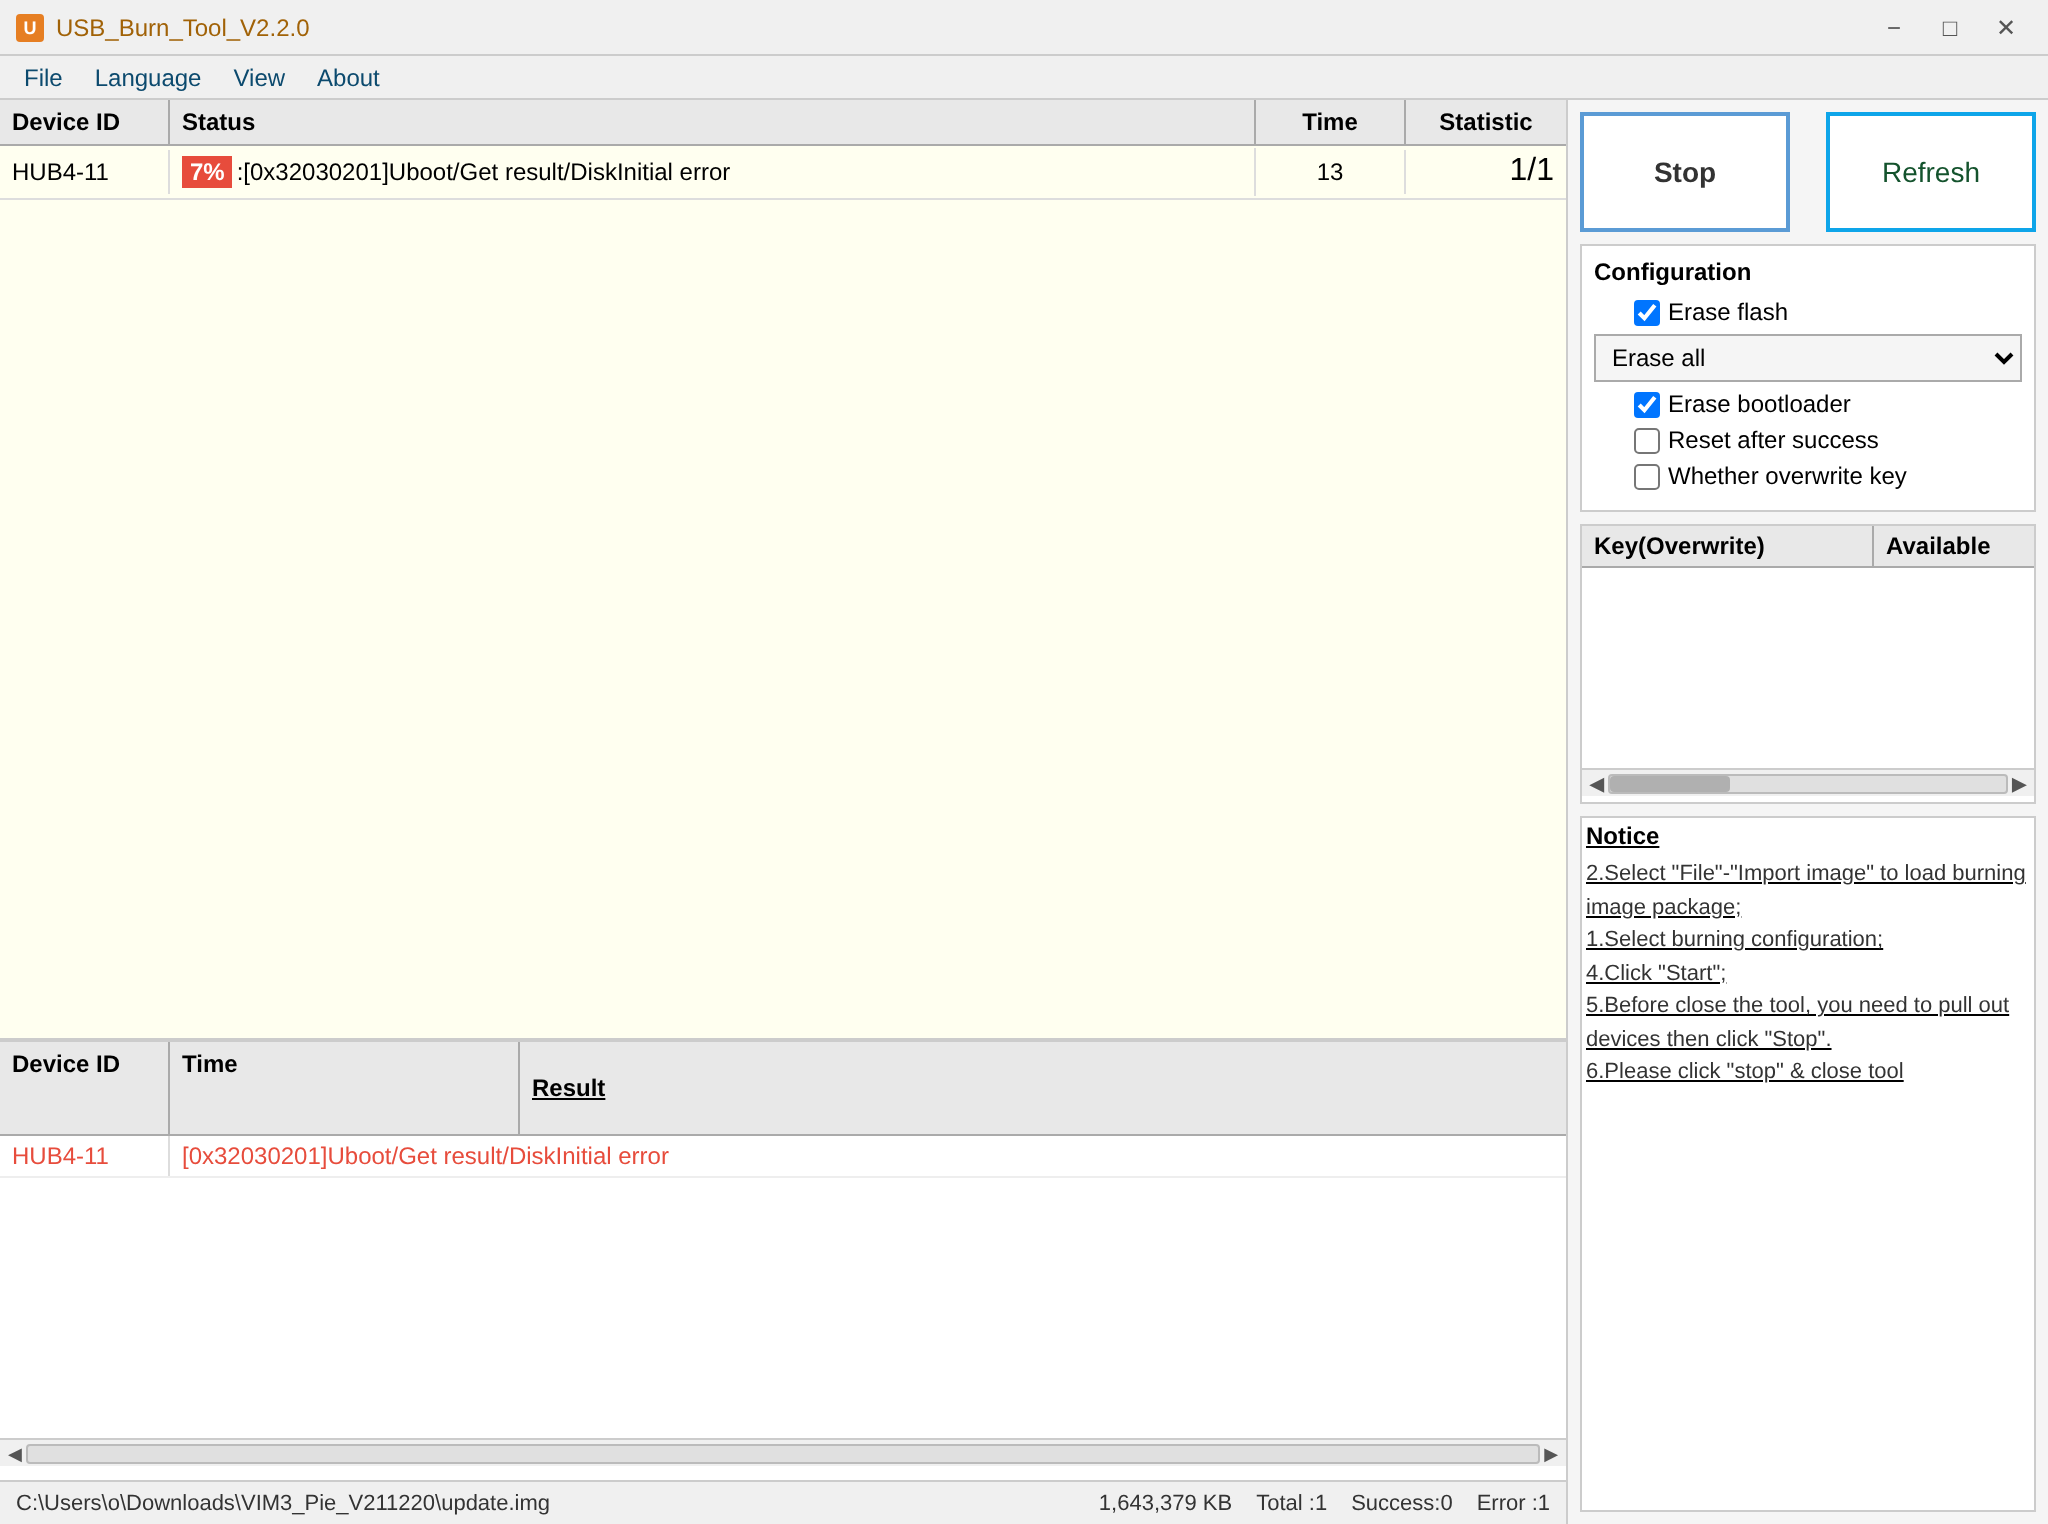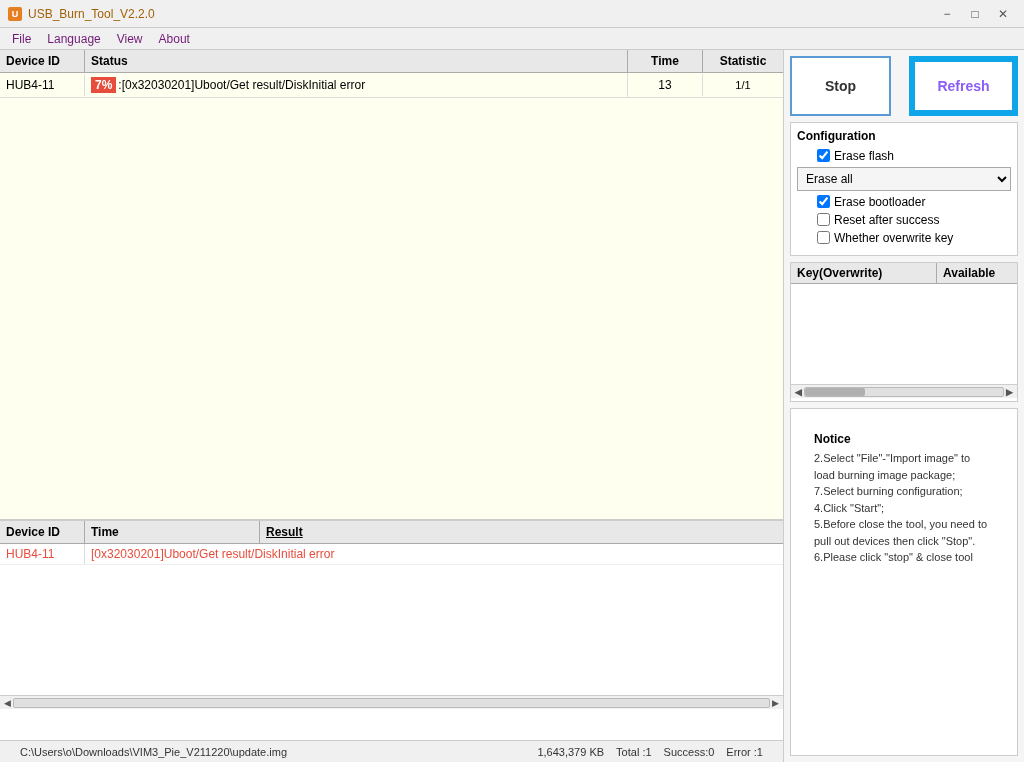--- a/index.html
+++ b/index.html
@@ -62,21 +62,21 @@
       height: 22px;
       display: flex;
       align-items: center;
       padding: 0 4px;
       border-bottom: 1px solid #ccc;
     }
     .menu-item {
       padding: 2px 8px;
       cursor: pointer;
       font-size: 12px;
-      color: #701a75;
+      color: #0c4a6e;
     }
     .main-content {
       display: flex;
       height: calc(762px - 50px);
     }
     .left-panel {
       flex: 1;
       display: flex;
       flex-direction: column;
       border-right: 1px solid #ccc;
@@ -145,22 +145,22 @@
     .td-time {
       width: 75px;
       padding: 4px 6px;
       border-right: 1px solid #ddd;
       text-align: center;
       font-size: 12px;
     }
     .td-statistic {
       width: 80px;
       padding: 4px 6px;
-      text-align: center;
-      font-size: 11px;
+      text-align: right;
+      font-size: 16px;
     }
     .log-table-area {
       height: 220px;
       background: white;
       border-top: 1px solid #ccc;
       overflow: hidden;
     }
     .log-header {
       display: flex;
       background: #e8e8e8;
@@ -173,21 +173,21 @@
       padding: 4px 6px;
       border-right: 1px solid #aaa;
     }
     .lh-time {
       width: 175px;
       padding: 4px 6px;
       border-right: 1px solid #aaa;
     }
     .lh-result {
       flex: 1;
-      padding: 4px 6px;
+      padding: 16px 6px;
       text-decoration: underline;
     }
     .log-row {
       display: flex;
       border-bottom: 1px solid #eee;
     }
     .lr-deviceid {
       width: 85px;
       padding: 3px 6px;
       border-right: 1px solid #ddd;
@@ -221,21 +221,21 @@
       background: #e0e0e0;
       border: 1px solid #bbb;
       border-radius: 2px;
     }
     .status-bar {
       height: 22px;
       background: #f0f0f0;
       border-top: 1px solid #ccc;
       display: flex;
       align-items: center;
-      padding: 0 20px;
+      padding: 0 8px;
       font-size: 11px;
       color: #333;
       gap: 12px;
     }
     .status-filepath {
       flex: 1;
     }
     .status-size { }
     .status-total { }
     .status-success { }
@@ -259,38 +259,38 @@
       border: 2px solid #5b9bd5;
       color: #333;
       font-size: 14px;
       font-weight: bold;
       cursor: pointer;
     }
     .btn-refresh {
       flex: 1;
       height: 60px;
       background: white;
-      border: 6px solid #0ea5e9;
-      color: #8b5cf6;
+      border: 2px solid #0ea5e9;
+      color: #14532d;
       font-size: 14px;
       cursor: pointer;
-      font-weight: bold;
     }
     .config-section {
       background: white;
       border: 1px solid #ccc;
       padding: 6px;
     }
     .config-title {
       font-weight: bold;
       font-size: 12px;
       margin-bottom: 6px;
     }
     .config-row {
       display: flex;
+      align-items: center;
       gap: 4px;
       margin-bottom: 4px;
       font-size: 12px;
       padding-left: 20px;
     }
     .config-row input[type="checkbox"] {
       width: 13px;
       height: 13px;
     }
     .config-select {
@@ -353,23 +353,24 @@
     }
     .scroll-arrow {
       font-size: 9px;
       color: #555;
       cursor: pointer;
       padding: 0 2px;
     }
     .notice-section {
       background: white;
       border: 1px solid #ccc;
-      padding: 23px;
+      padding: 2px;
       flex: 1;
       overflow: hidden;
+      text-decoration: underline;
     }
     .notice-title {
       font-weight: bold;
       font-size: 12px;
       margin-bottom: 4px;
     }
     .notice-text {
       font-size: 11px;
       color: #333;
       line-height: 1.5;
@@ -499,21 +500,21 @@
           <div class="key-scroll-thumb"></div>
         </div>
         <span class="scroll-arrow">▶</span>
       </div>
     </div>
 
     <div class="notice-section">
       <div class="notice-title">Notice</div>
       <div class="notice-text">
         <div>2.Select "File"-"Import image" to load burning image package;</div>
-        <div>7.Select burning configuration;</div>
+        <div>1.Select burning configuration;</div>
         <div>4.Click "Start";</div>
         <div>5.Before close the tool, you need to pull out devices then click "Stop".</div>
         <div>6.Please click "stop" &amp; close tool</div>
       </div>
     </div>
 
   </div>
 </div>
 
 </body></html>

